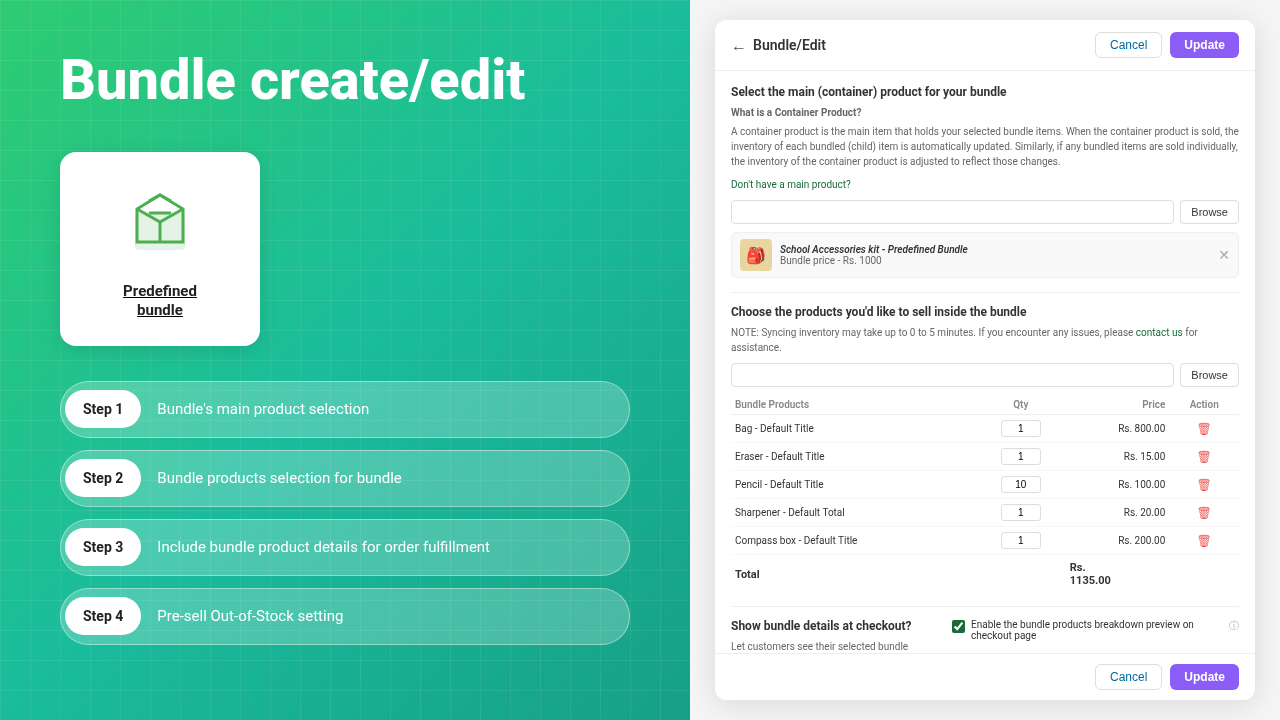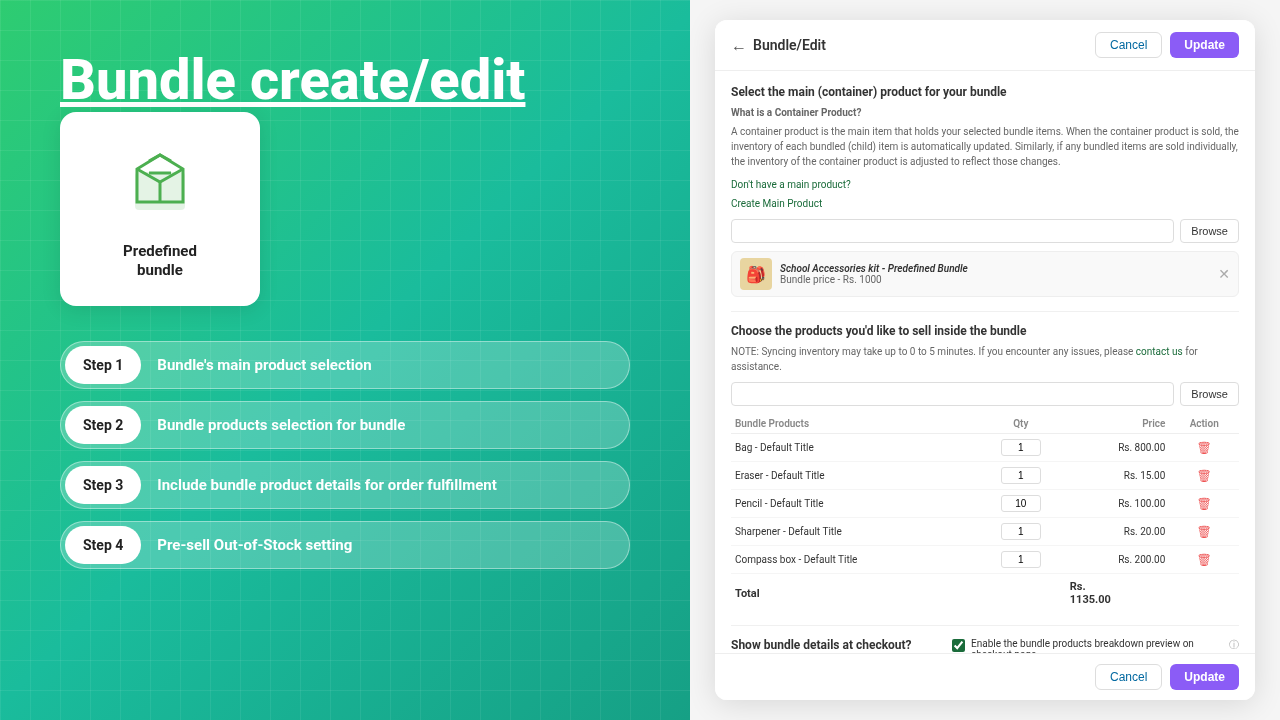--- a/index.html
+++ b/index.html
@@ -29,31 +29,32 @@
         linear-gradient(rgba(255,255,255,0.07) 1px, transparent 1px),
         linear-gradient(90deg, rgba(255,255,255,0.07) 1px, transparent 1px);
       background-size: 30px 30px;
     }
 
     .main-title {
       font-size: 56px;
       font-weight: 800;
       color: white;
       line-height: 1.1;
+      margin-bottom: 40px;
       position: relative;
       z-index: 1;
-      text-decoration: underline;
     }
 
     .bundle-cards {
       display: flex;
       gap: 32px;
       margin-bottom: 35px;
       position: relative;
       z-index: 1;
+      text-decoration: underline;
     }
 
     .bundle-card {
       background: white;
       border-radius: 16px;
       padding: 30px 20px 25px;
       width: 200px;
       text-align: center;
       box-shadow: 0 4px 20px rgba(0,0,0,0.1);
     }
@@ -86,41 +87,41 @@
       position: relative;
       z-index: 1;
     }
 
     .step-item {
       display: flex;
       align-items: center;
       background: rgba(255,255,255,0.22);
       border-radius: 50px;
       overflow: hidden;
-      height: 48px;
+      height: 57px;
       border: 1.5px solid rgba(255,255,255,0.4);
     }
 
     .step-badge {
       background: white;
       border-radius: 50px;
       padding: 6px 18px;
       font-size: 14px;
       font-weight: 700;
       color: #222;
       margin: 4px 0 4px 4px;
       height: 38px;
       display: flex;
       align-items: center;
     }
 
     .step-text {
       color: white;
       font-size: 15px;
-      font-weight: 700;
+      font-weight: 400;
       margin-left: 16px;
     }
 
     
     .right-panel {
       width: 590px;
       height: 720px;
       background: #f5f5f5;
       display: flex;
       align-items: center;
@@ -451,23 +452,20 @@
     <div class="card-body">
 
       <div class="section-block">
         <div class="section-title">Select the main (container) product for your bundle</div>
         <div class="section-desc">
           <strong>What is a Container Product?</strong>
         </div>
         <div class="section-desc">A container product is the main item that holds your selected bundle items. When the container product is sold, the inventory of each bundled (child) item is automatically updated. Similarly, if any bundled items are sold individually, the inventory of the container product is adjusted to reflect those changes.</div>
         <div style="margin-top:4px;">
           <a class="section-link">Don't have a main product?</a>
-        </div>
-        <div>
-          <a class="section-link">Create Main Product</a>
         </div>
         <div style="margin-top:8px;">
           <div class="search-row">
             <input class="search-input" type="text" style="">
             <button class="btn-browse">Browse</button>
           </div>
           <div class="selected-product-row">
             <div class="product-thumb">🎒</div>
             <div class="product-info">
               <div class="product-name">School Accessories kit - Predefined Bundle</div>
@@ -526,21 +524,21 @@
       <td>Pencil - Default Title</td>
       <td style="text-align:center;">
         <input class="qty-input" type="text" value="10" style="">
       </td>
       <td class="price-cell">Rs. 100.00</td>
       <td style="text-align:center;">
         <button class="delete-icon">🗑</button>
       </td>
     </tr>
               <tr>
-      <td>Sharpener - Default Title</td>
+      <td>Sharpener - Default Total</td>
       <td style="text-align:center;">
         <input class="qty-input" type="text" value="1" style="">
       </td>
       <td class="price-cell">Rs. 20.00</td>
       <td style="text-align:center;">
         <button class="delete-icon">🗑</button>
       </td>
     </tr>
               <tr>
       <td>Compass box - Default Title</td>

